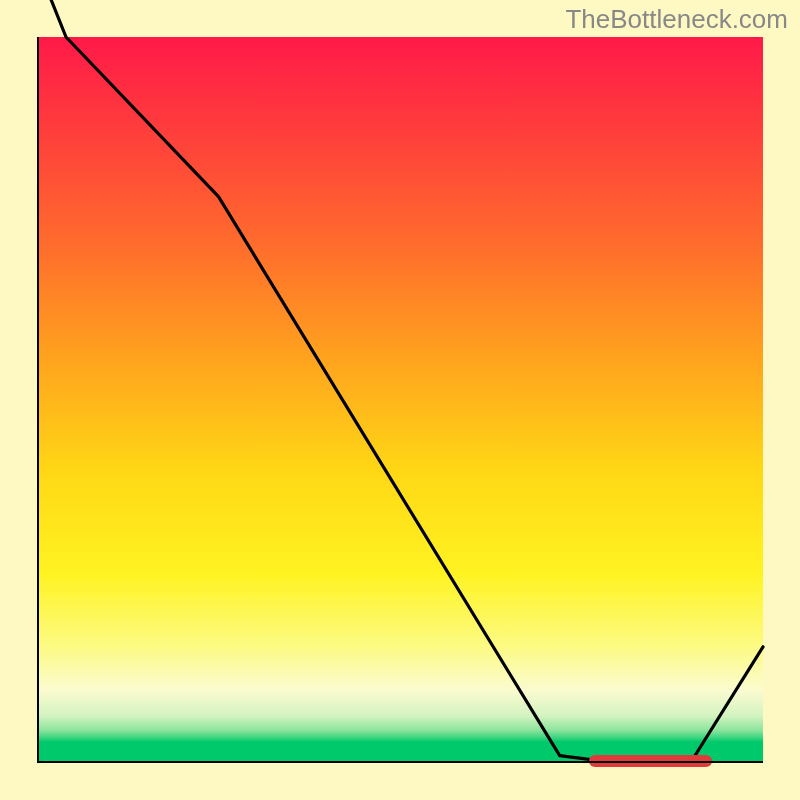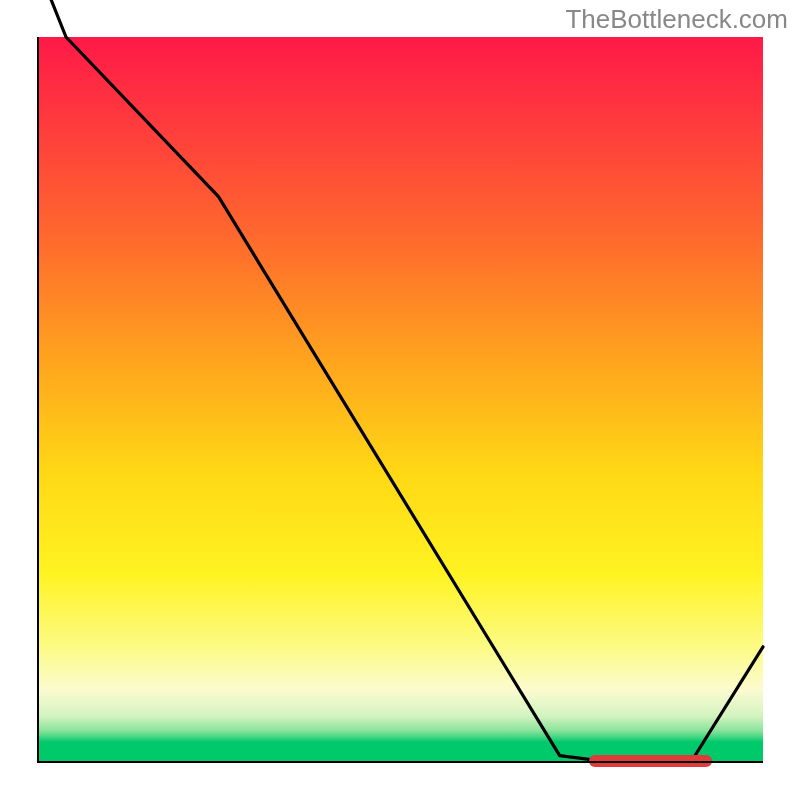--- a/index.html
+++ b/index.html
@@ -7,21 +7,21 @@
     padding: 0;
     width: 800px;
     height: 800px;
     background: #000;
     font-family: Arial, Helvetica, sans-serif;
   }
   .wrap {
     position: relative;
     width: 800px;
     height: 800px;
-    background: #ffffff;
+    background: #fef9c3;
   }
   .attribution {
     position: absolute;
     top: 4px;
     right: 12px;
     color: #888;
     font-size: 26px;
     font-weight: 400;
     letter-spacing: 0px;
   }

